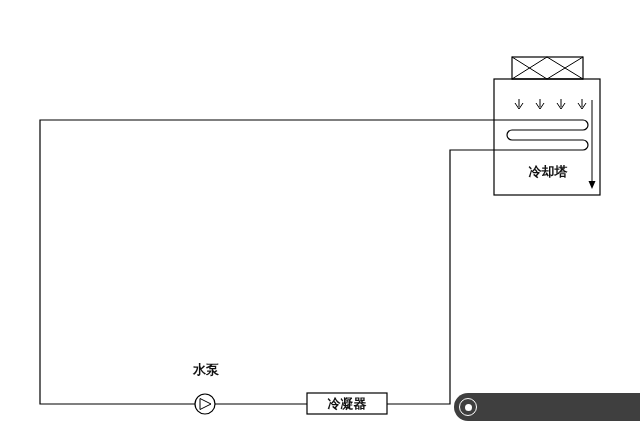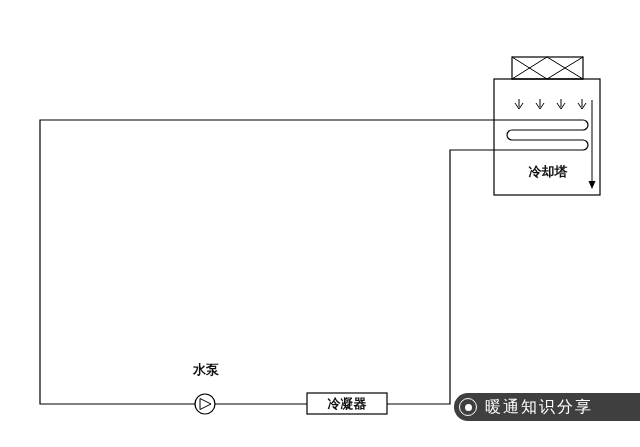--- a/index.html
+++ b/index.html
@@ -91,16 +91,15 @@
 
     <text class="dlabel" x="347" y="408" text-anchor="middle">冷凝器</text>
     <text class="dlabel" x="206" y="374" text-anchor="middle">水泵</text>
     <text class="dlabel" x="548" y="176" text-anchor="middle">冷却塔</text>
   </svg>
 
   <div class="watermark">
     <span class="wm-logo">
       <span class="wm-dot"></span>
     </span>
-    <span class="wm-text">暖通知识分享</span>
   </div>
 
 </div>
 
 </body></html>

